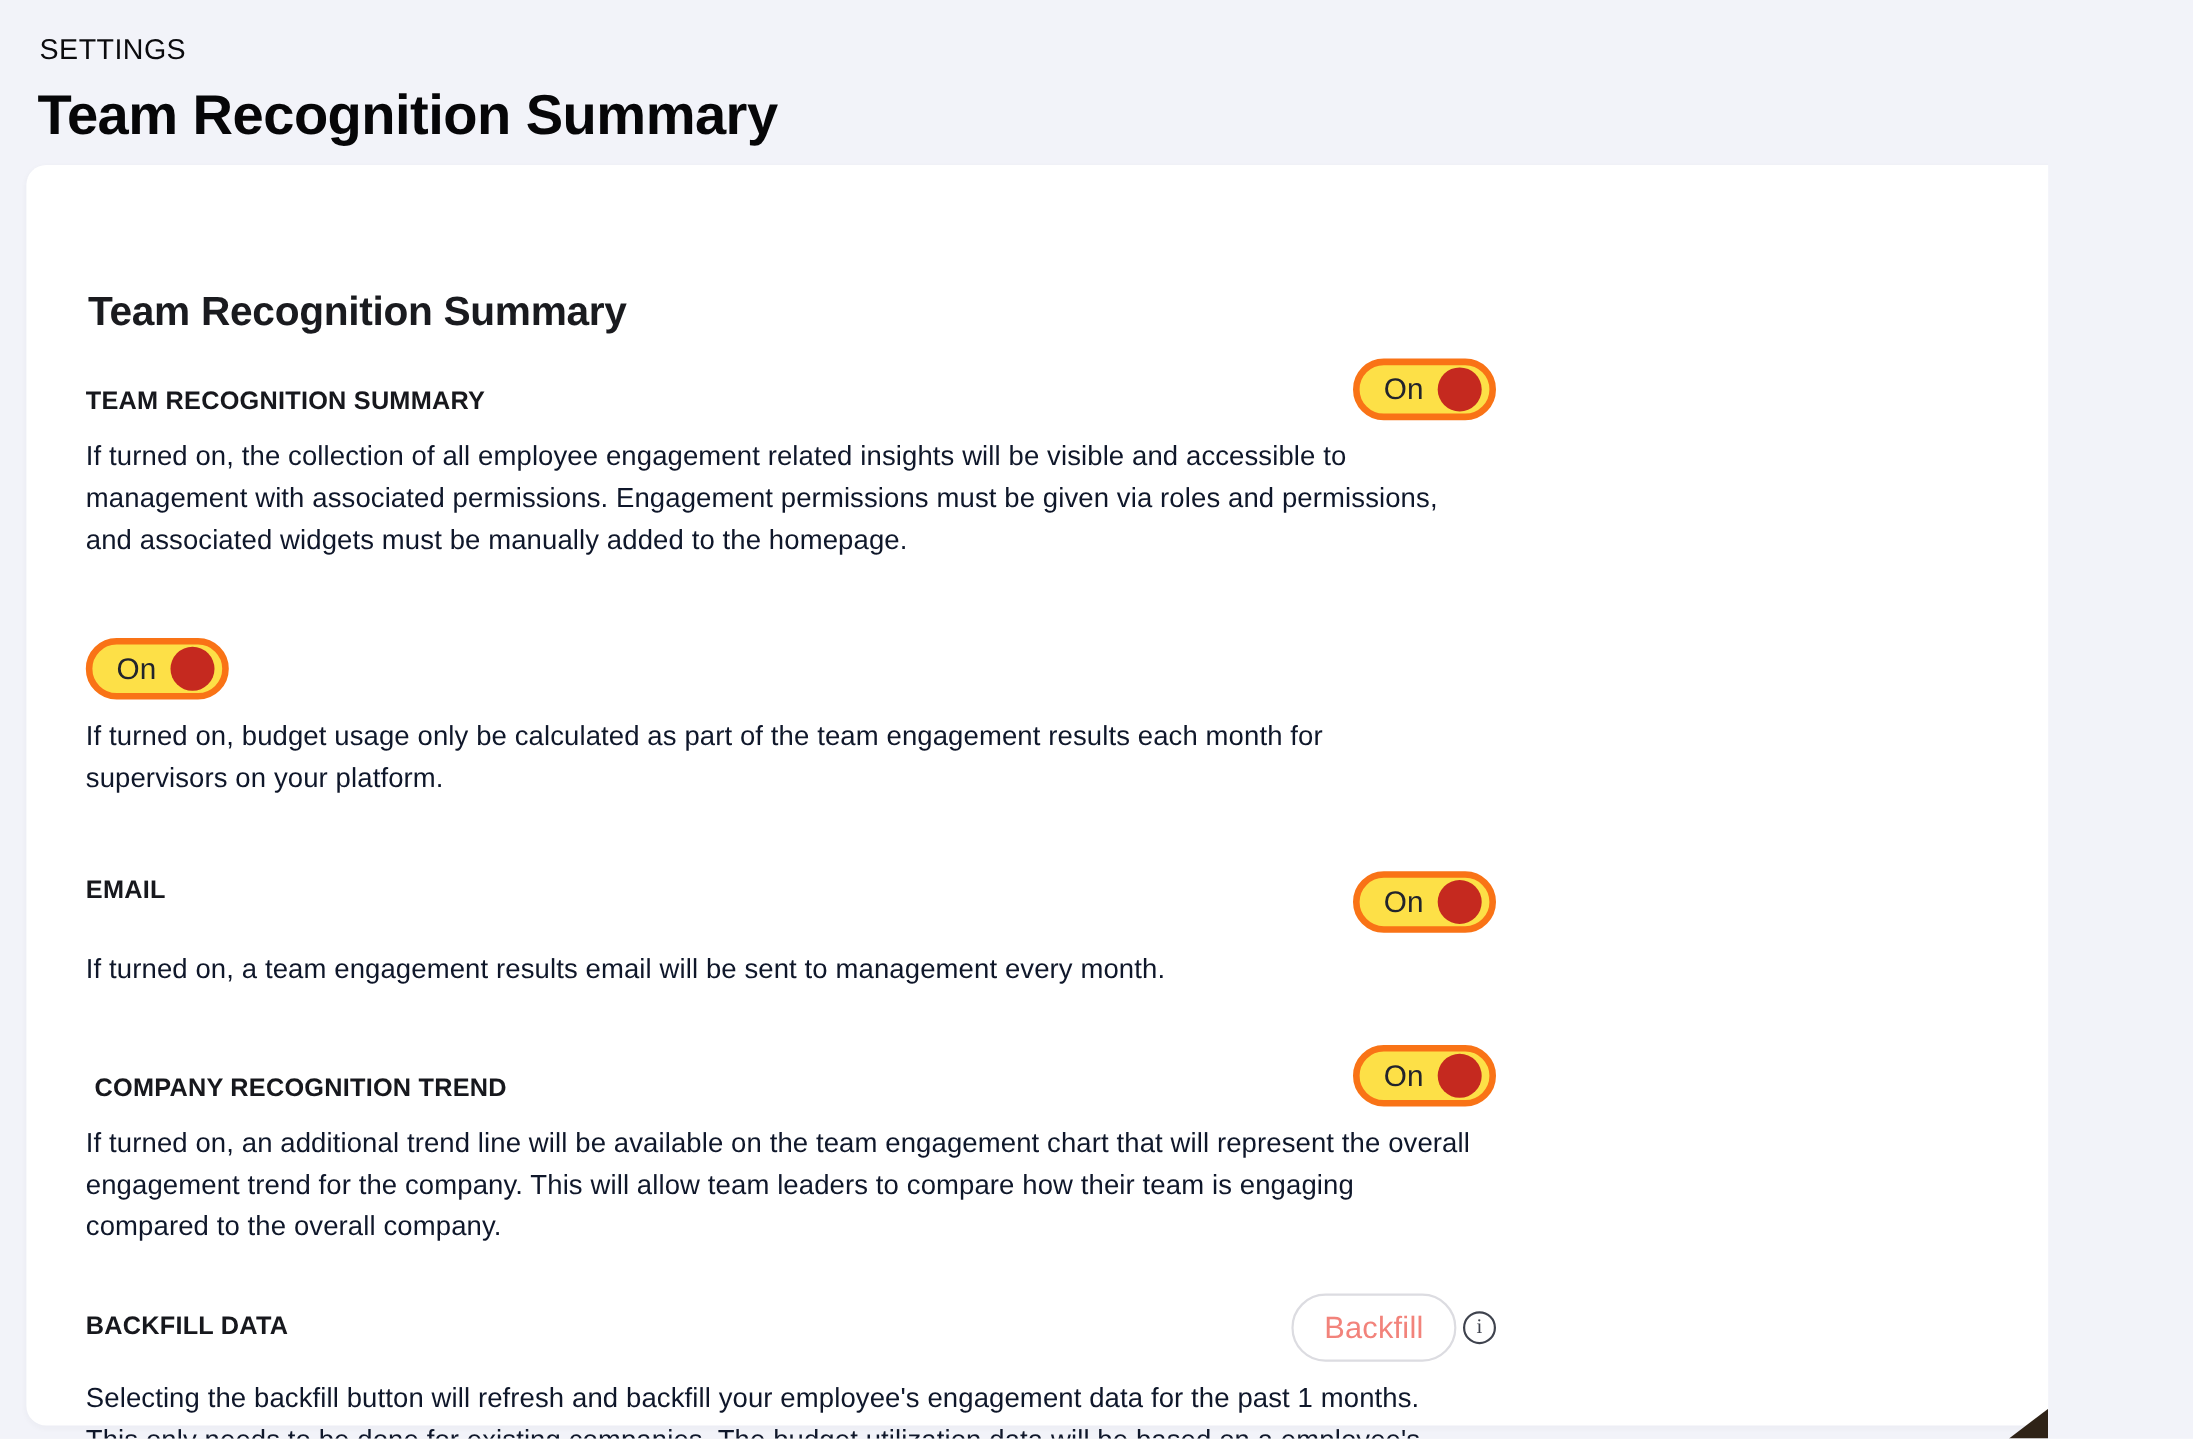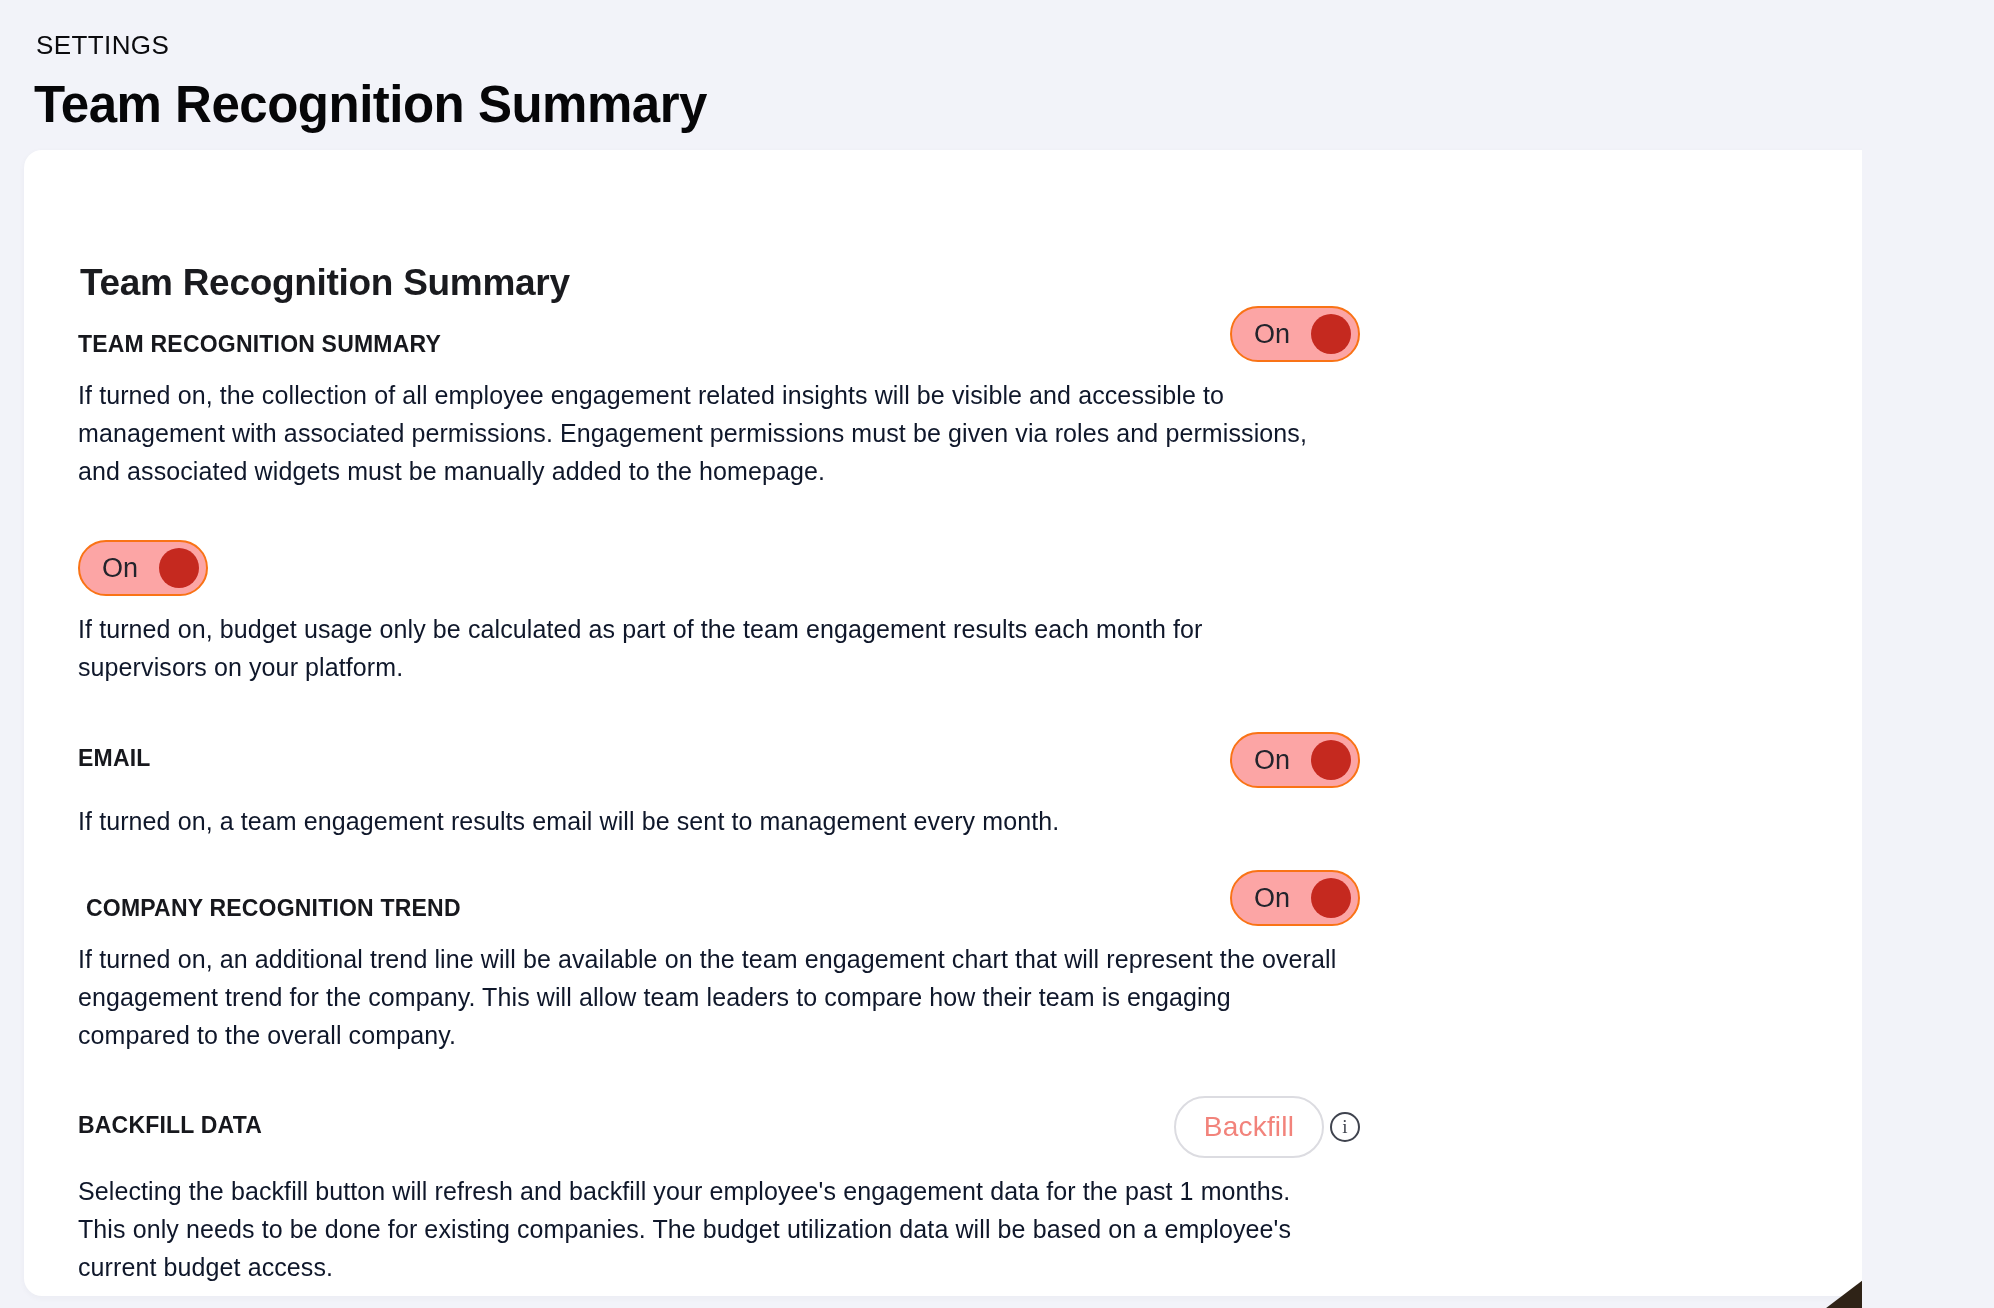--- a/index.html
+++ b/index.html
@@ -89,29 +89,30 @@
   .gap-1 { margin-top: 0px; }
   .gap-2 { margin-top: 50px; }
   .gap-3 { margin-top: 46px; }
   .gap-4 { margin-top: 30px; }
   .gap-5 { margin-top: 42px; }
 
   
   .toggle {
     width: 130px;
     height: 56px;
-    border: 2px solid #f97316;
+    border: 6px solid #f97316;
     border-radius: 28px;
-    background: #fca5a5;
+    background: #fde047;
     display: flex;
     align-items: center;
     justify-content: space-between;
     padding: 0 7px 0 22px;
     cursor: pointer;
     flex: none;
+    margin-top: 20px;
   }
   .toggle-state {
     font-size: 27px;
     color: #22242C;
   }
   .toggle-knob {
     width: 40px;
     height: 40px;
     border-radius: 50%;
     background: #C5291F;

